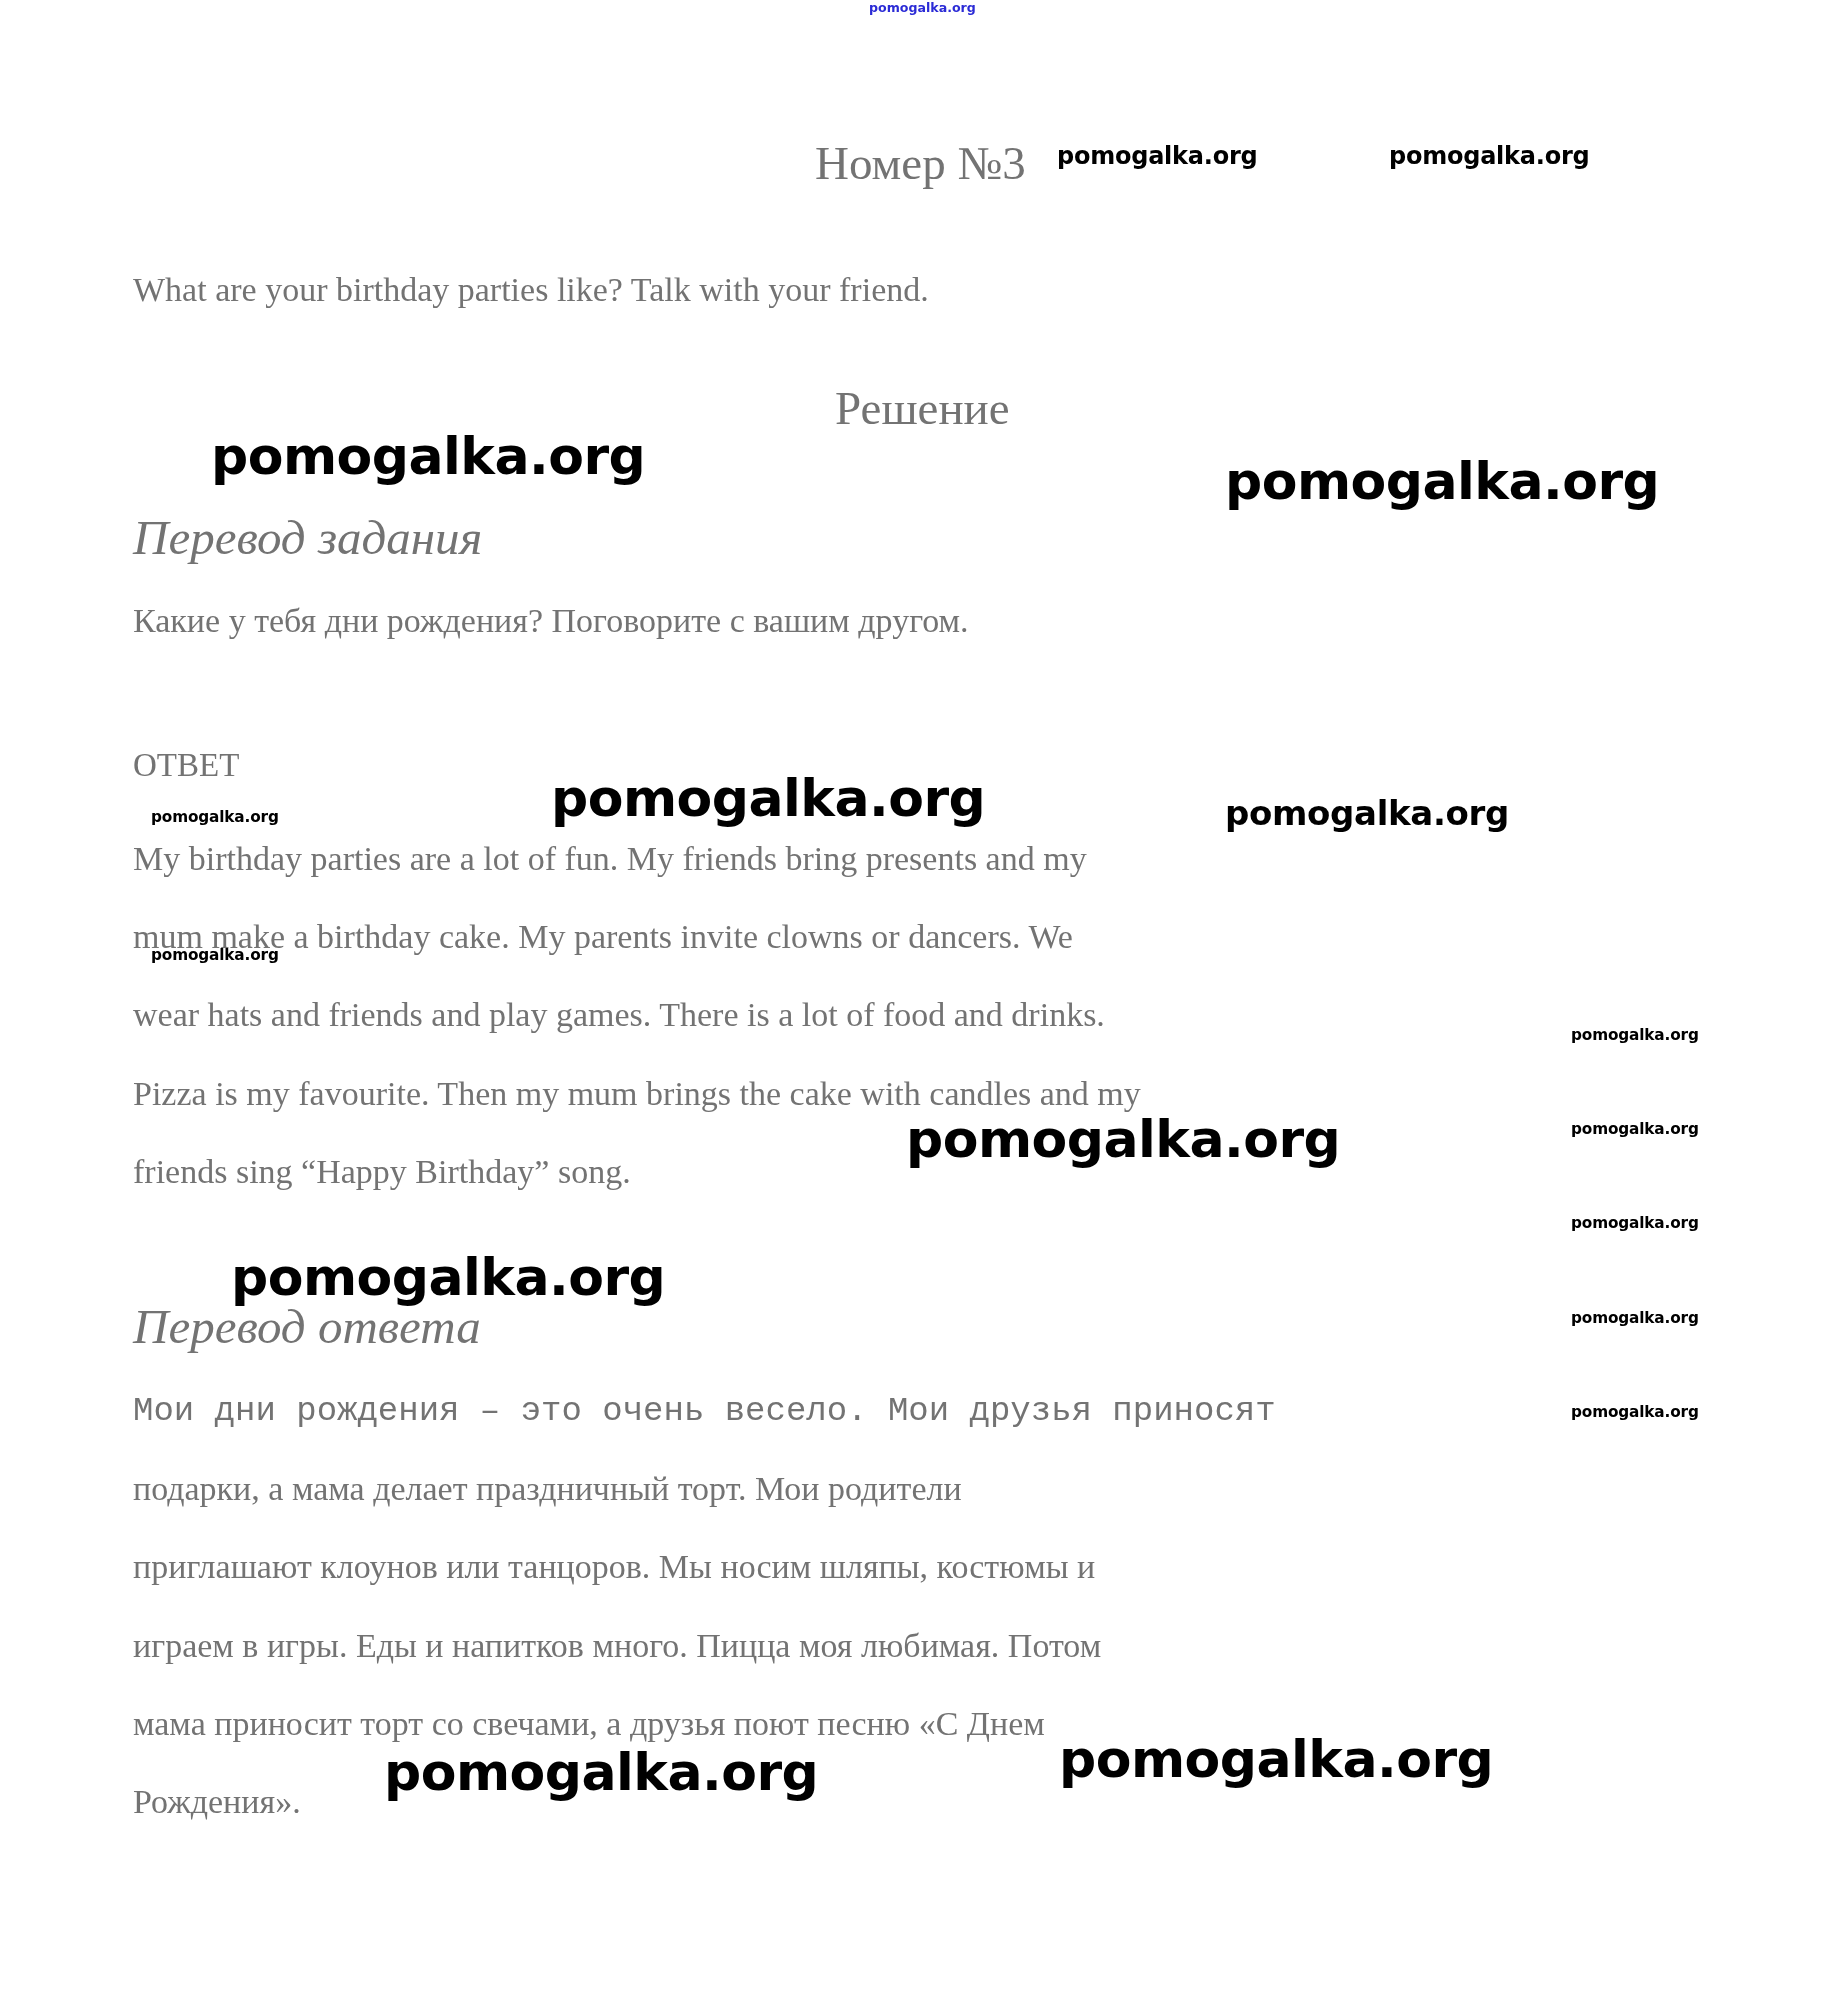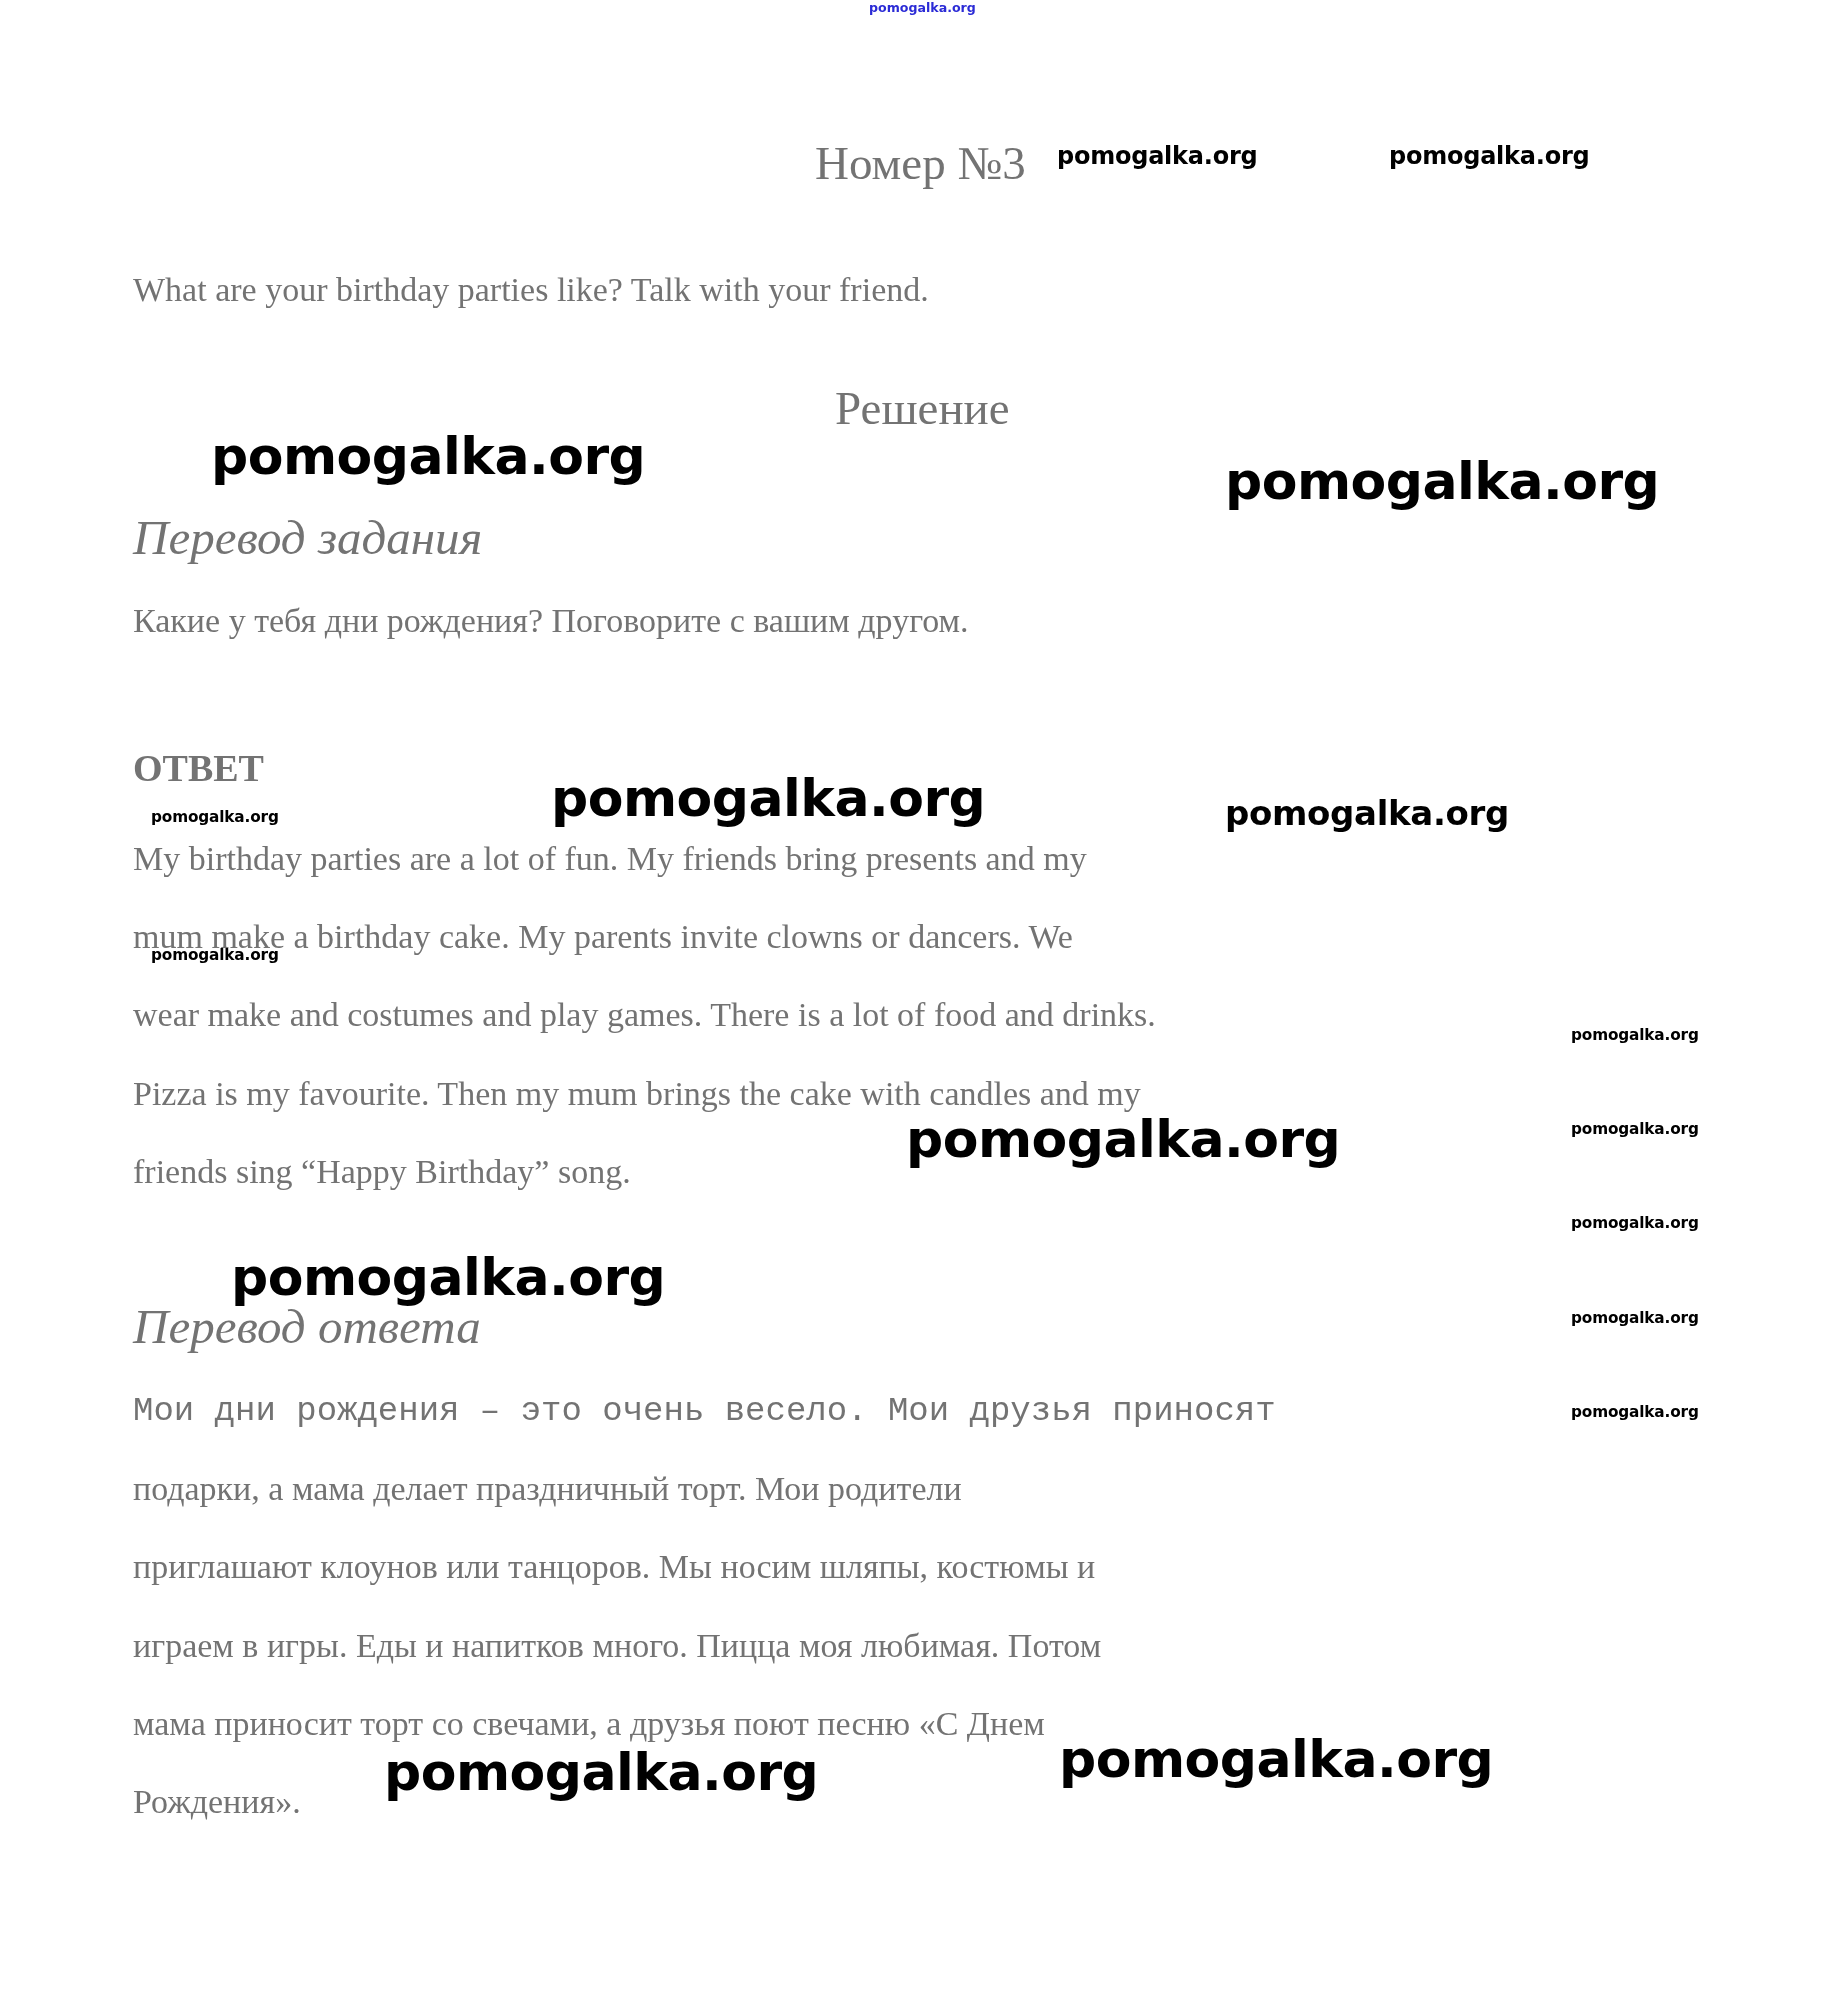--- a/index.html
+++ b/index.html
@@ -4,21 +4,21 @@
 <style>
   html, body { margin: 0; padding: 0; background: #ffffff; }
   body { width: 1843px; height: 1994px; position: relative; overflow: hidden; }
   .abs { position: absolute; white-space: nowrap; line-height: 1; }
   .serif { font-family: "Liberation Serif", "DejaVu Serif", serif; color: #737373; }
   .wm { font-family: "DejaVu Sans", "Liberation Sans", sans-serif; font-weight: bold; color: #000; letter-spacing: -0.01em; }
   .wm-top { font-family: "DejaVu Sans", sans-serif; color: #2b2bd6; font-size: 12.6px; font-weight: bold; -webkit-text-stroke: 0; }
   .t-main { font-size: 34px; margin-top: 12px; }
   .t-head-center { font-size: 47px; }
   .t-bi { font-size: 49px; font-weight: normal; font-style: italic; }
-  .t-b { font-size: 38px; font-weight: bold; }
+  .t-b { font-size: 33px; font-weight: normal; }
   .wm-xl { font-size: 52px; }
   .wm-l { font-size: 34px; }
   .wm-m { font-size: 24px; }
   .wm-s { font-size: 15.3px; }
   .para-line { position: absolute; left: 133px; white-space: nowrap; line-height: 1; }
 </style>
 </head>
 <body>
 
 <div class="abs wm-top" style="left:869px; top:1.8px;">pomogalka.org</div>
@@ -38,21 +38,21 @@
 <div class="abs serif t-main" style="left:133px; top:592px;">Какие у тебя дни рождения? Поговорите с вашим другом.</div>
 
 <div class="abs serif t-b" style="left:133px; top:749px;">ОТВЕТ</div>
 <div class="abs wm wm-xl" style="left:551px; top:772px;">pomogalka.org</div>
 <div class="abs wm wm-l" style="left:1225px; top:796px;">pomogalka.org</div>
 <div class="abs wm wm-s" style="left:151px; top:810px;">pomogalka.org</div>
 
 <div>
   <div class="para-line serif t-main" style="top:830px;">My birthday parties are a lot of fun. My friends bring presents and my</div>
   <div class="para-line serif t-main" style="top:908px;">mum make a birthday cake. My parents invite clowns or dancers. We</div>
-  <div class="para-line serif t-main" style="top:986px;">wear make and costumes and play games. There is a lot of food and drinks.</div>
+  <div class="para-line serif t-main" style="top:986px;">wear hats and friends and play games. There is a lot of food and drinks.</div>
   <div class="para-line serif t-main" style="top:1065px;">Pizza is my favourite. Then my mum brings the cake with candles and my</div>
   <div class="para-line serif t-main" style="top:1143px;">friends sing “Happy Birthday” song.</div>
 </div>
 <div class="abs wm wm-s" style="left:151px; top:948px;">pomogalka.org</div>
 <div class="abs wm wm-xl" style="left:906px; top:1113px;">pomogalka.org</div>
 
 <div class="abs wm wm-s" style="left:1571px; top:1028px;">pomogalka.org</div>
 <div class="abs wm wm-s" style="left:1571px; top:1122px;">pomogalka.org</div>
 <div class="abs wm wm-s" style="left:1571px; top:1216px;">pomogalka.org</div>
 <div class="abs wm wm-s" style="left:1571px; top:1311px;">pomogalka.org</div>

